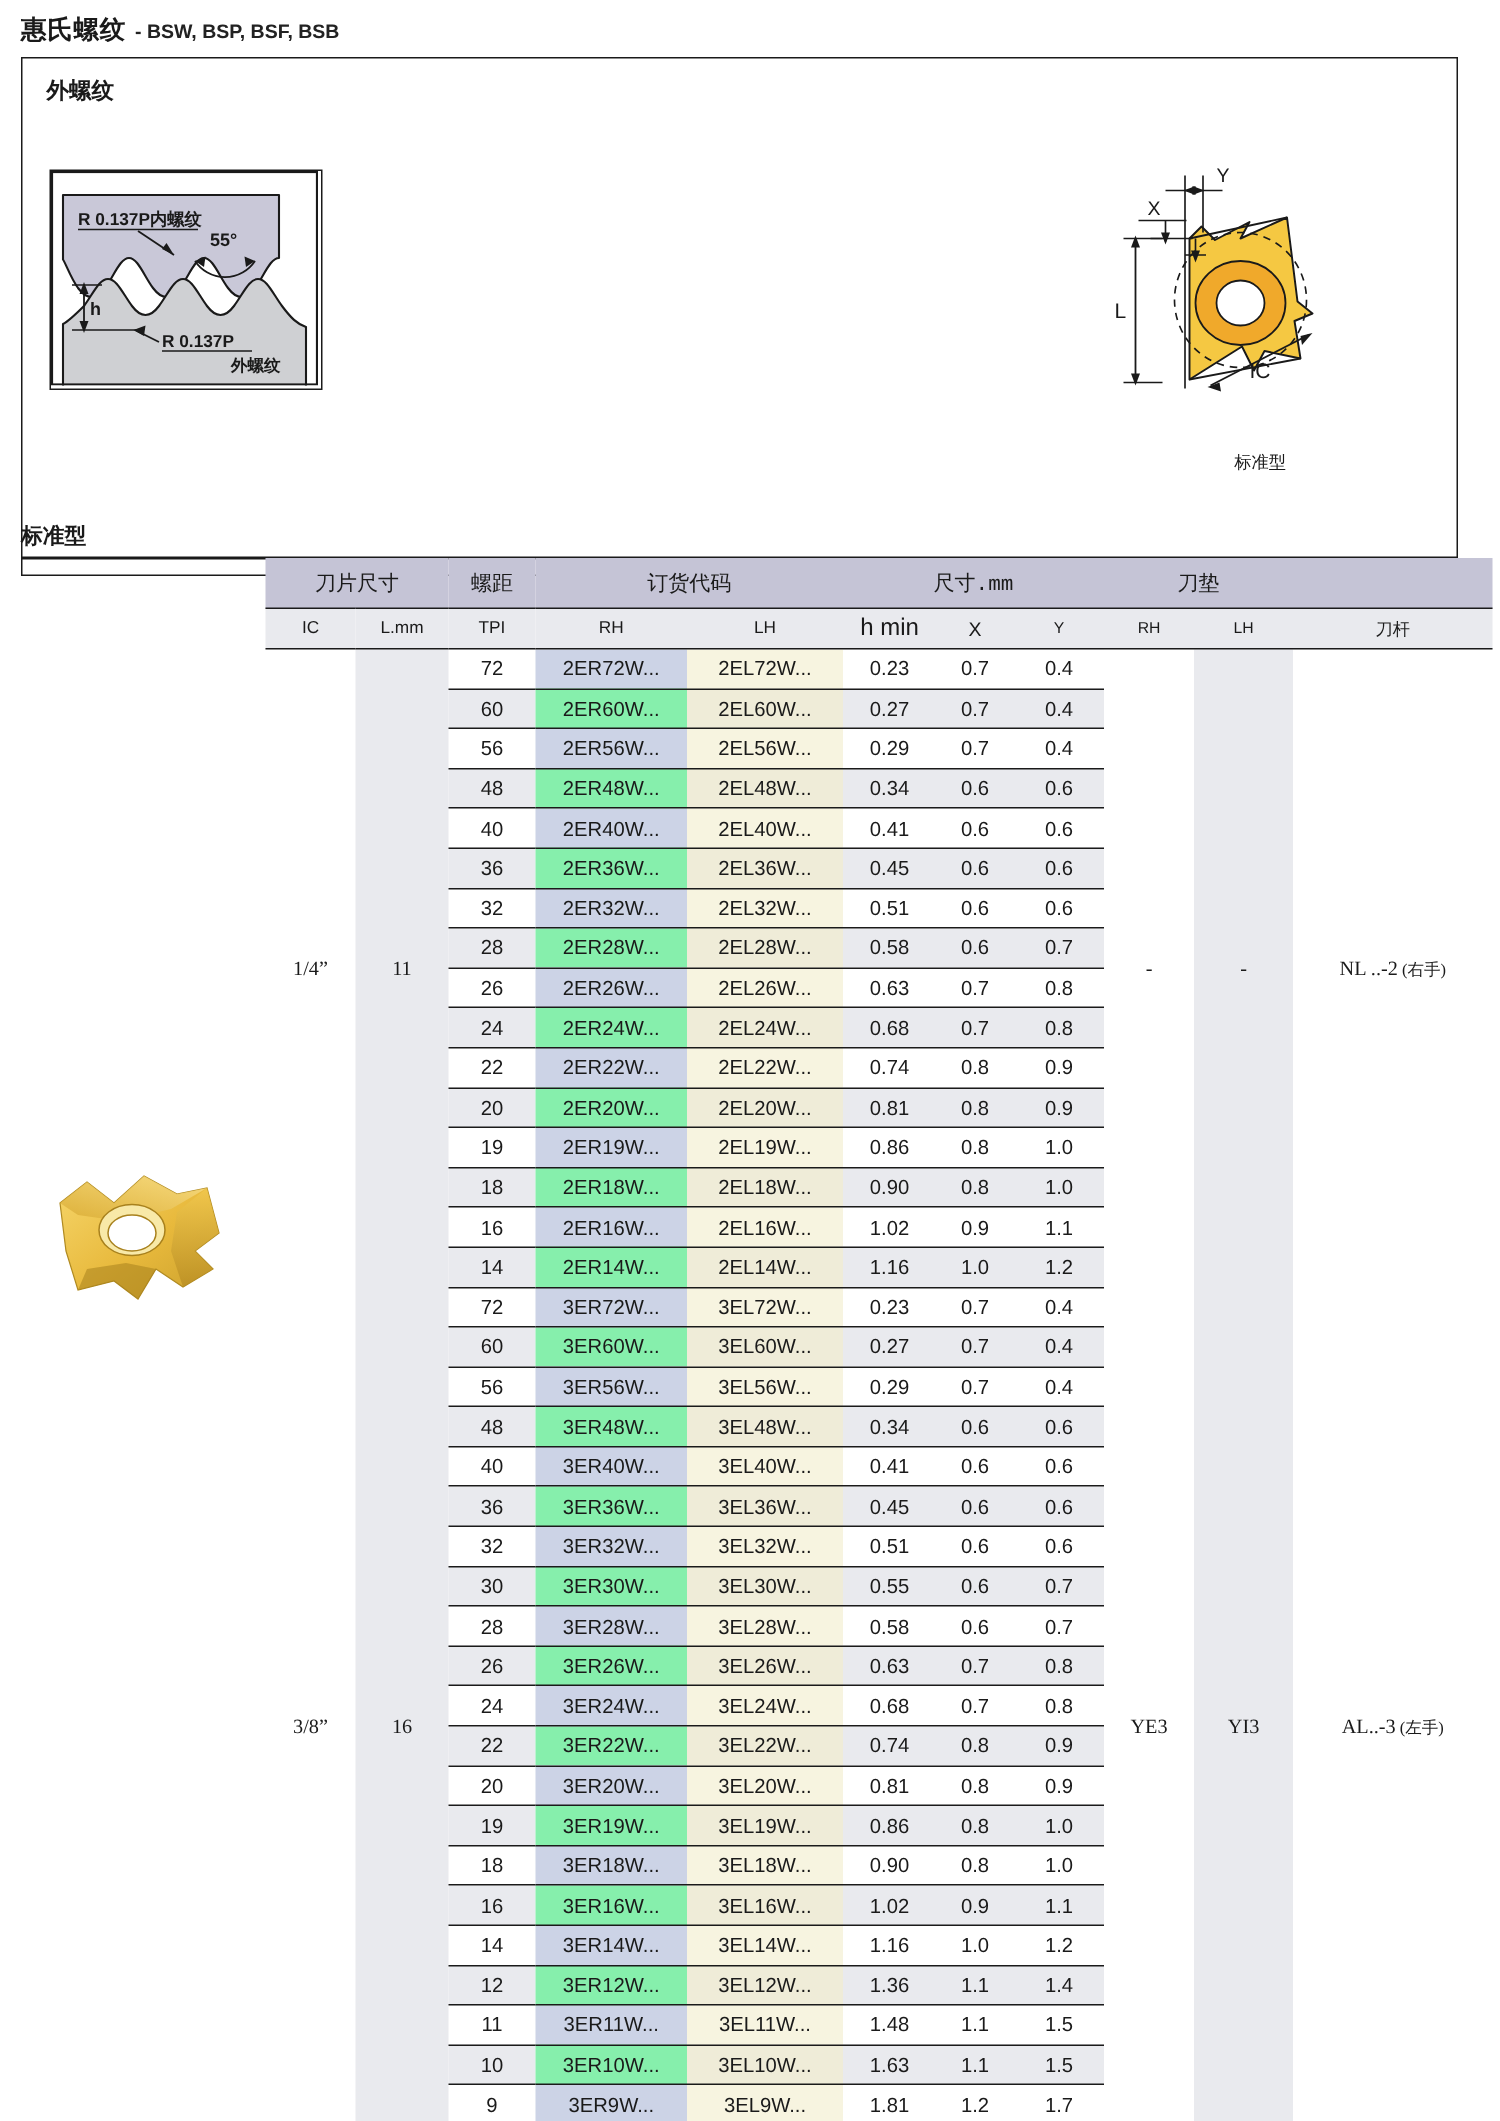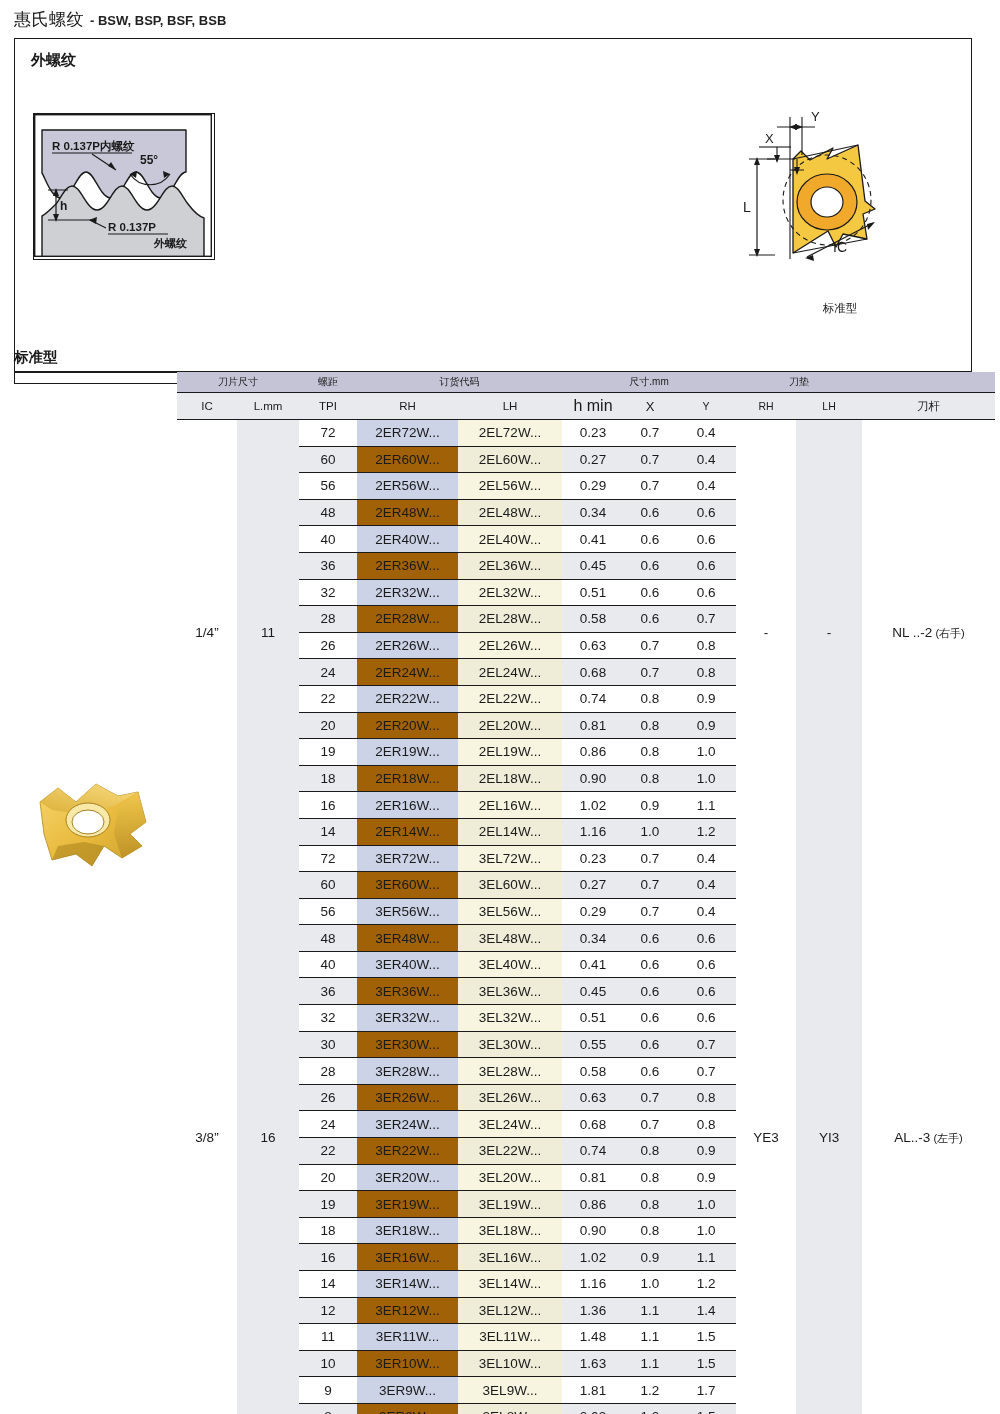--- a/index.html
+++ b/index.html
@@ -13,21 +13,21 @@
     position:relative;
     overflow:hidden;
   }
 
   
   .page-title{
     position:absolute; left:14px; top:8px;
     display:flex; align-items:baseline; gap:6px;
     white-space:nowrap;
   }
-  .page-title .cn{ font-size:17px; font-weight:normal; letter-spacing:.5px;}
+  .page-title .cn{ font-size:17px; font-weight:bold; letter-spacing:.5px;}
   .page-title .en{ font-size:13px; font-weight:bold; color:#222; }
 
   
   .info-panel{
     position:absolute; left:14px; top:38px;
     width:958px; height:346px;
     border:1.5px solid #1a1a1a;
     background:#fff;
     box-sizing:border-box;
   }
@@ -93,24 +93,25 @@
   }
   table.spec th, table.spec td{
     padding:0; margin:0;
     text-align:center;
     vertical-align:middle;
     font-weight:normal;
   }
   
   tr.hdr-group th{
     background:#c5c4d6;
-    height:20px;
-    font-size:10px;
+    height:33px;
+    font-size:14px;
     color:#1a1a1a;
     border-bottom:1.5px solid #1a1a1a;
+    font-family:Liberation Mono, monospace;
   }
   tr.hdr-group th.blank{ background:#c5c4d6; }
   
   tr.hdr-sub th{
     background:#e9eaee;
     height:26px;
     font-size:11.5px;
     color:#1a1a1a;
     border-bottom:1.5px solid #1a1a1a;
   }
@@ -124,29 +125,29 @@
     height:25.6px;
     border-bottom:1px solid #1a1a1a;
     font-size:13.5px;
   }
   tbody tr.alt td{ background:#e9eaee; }
 
   
   td.c-ic   { background:#ffffff !important; font-size:13.5px; }
   td.c-l    { background:#e9eaee !important; font-size:13.5px; }
   td.c-rh   { background:#ccd3e6; }
-  tr.alt td.c-rh{ background:#a16207; }
+  tr.alt td.c-rh{ background:#86efac; }
   td.c-lh   { background:#f7f4e0; }
   tr.alt td.c-lh{ background:#efecd8; }
   td.c-padrh{ background:#ffffff !important; }
   td.c-padlh{ background:#e9eaee !important; }
   td.c-bar  { background:#ffffff !important; }
 
   
-  td.span-cell{ border-bottom:none; }
+  td.span-cell{ border-bottom:none;font-family:Liberation Serif, serif; }
 
   
   tr.group-end td{ border-bottom:1.5px solid #1a1a1a; }
   tr.last-row td{ border-bottom:1.5px solid #1a1a1a; }
 
   .bar-text{ white-space:nowrap; }
   .bar-text .sub{ font-size:11px;text-align:center; }
 </style>
 </head>
 <body>

